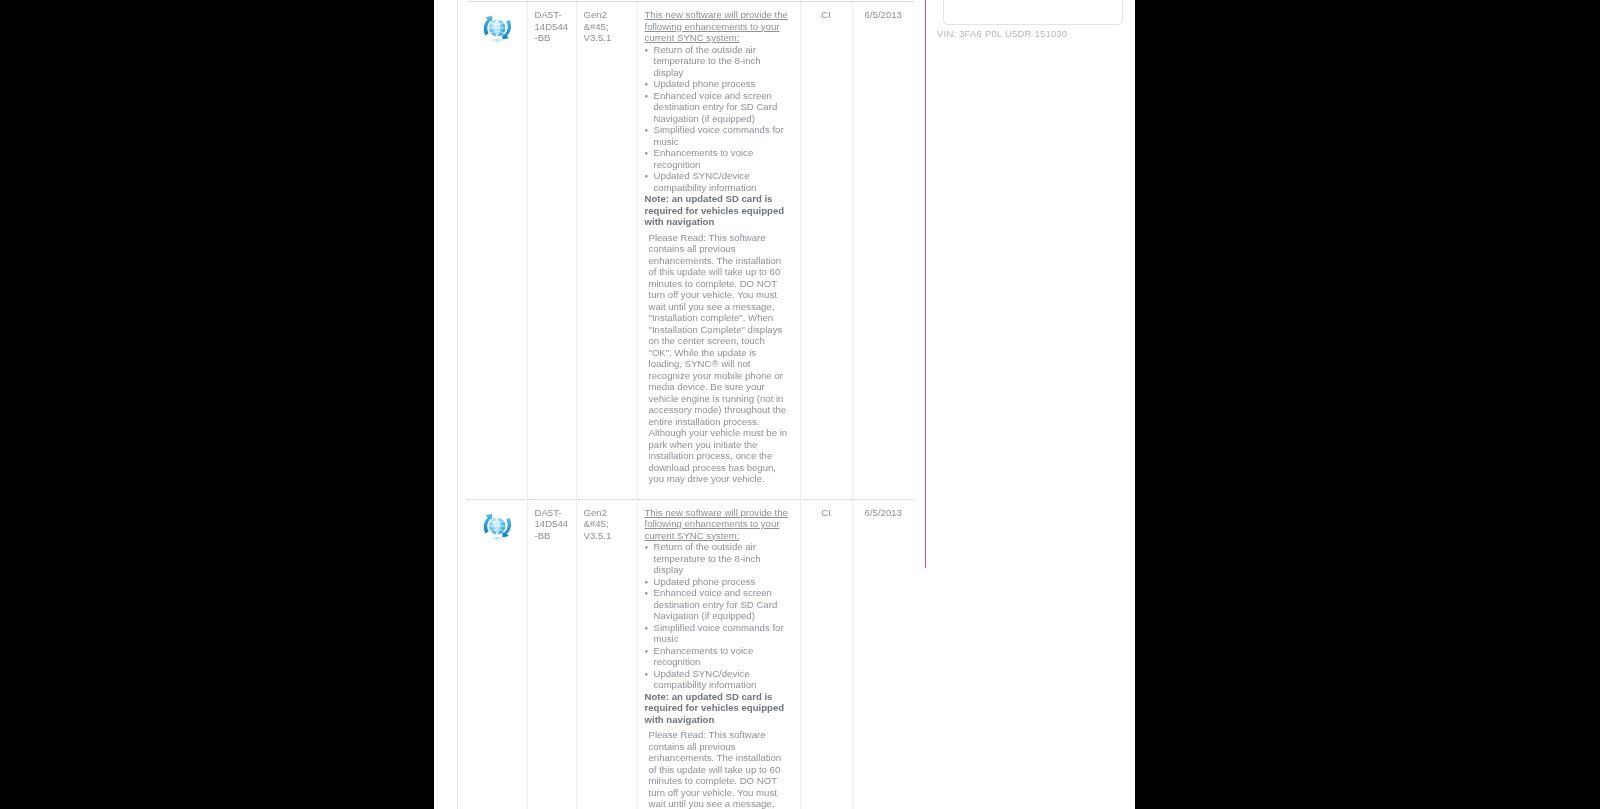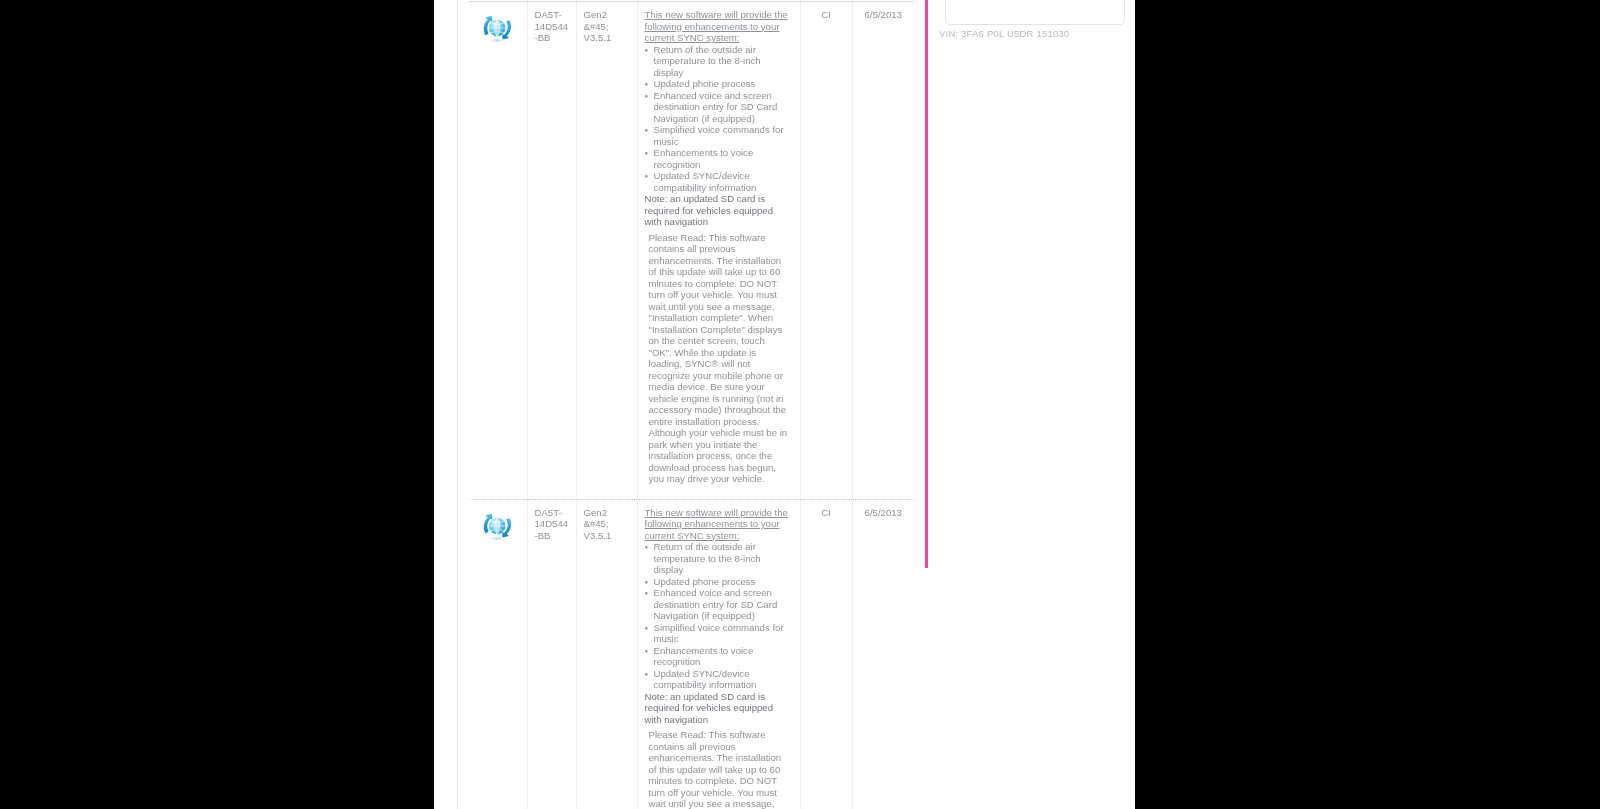--- a/index.html
+++ b/index.html
@@ -119,21 +119,21 @@
   ul.desc-bullets li::before {
     content: "\25CF";
     position: absolute;
     left: 0;
     top: 0;
     font-size: 6px;
     line-height: 12px;
     color: #8c9196;
   }
   .desc-note {
-    font-weight: normal;
+    font-weight: bold;
     color: #6f747a;
     margin: 0;
   }
   .desc-please { margin: 4px; }
 
   
   .type-icon {
     display: inline-block;
     width: 44px;
     height: 40px;
@@ -141,21 +141,21 @@
   }
   .type-icon svg { display: block; }
 
   
   #right-column {
     position: absolute;
     left: 467px;
     top: 0;
     width: 211px;
     height: 568px;
-    border-left: 3px solid #ec4899;
+    border-left: 1px solid #ec4899;
     box-sizing: border-box;
   }
   #vin-box {
     position: absolute;
     left: 17px;
     top: -25px;
     width: 180px;
     height: 50px;
     border: 1px solid #e3e3e3;
     border-radius: 5px;

